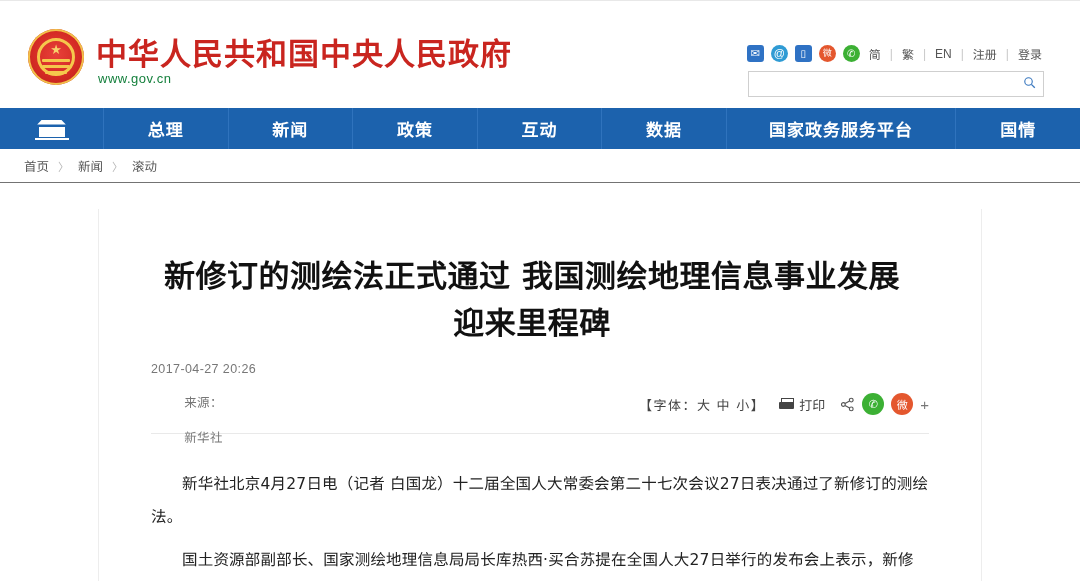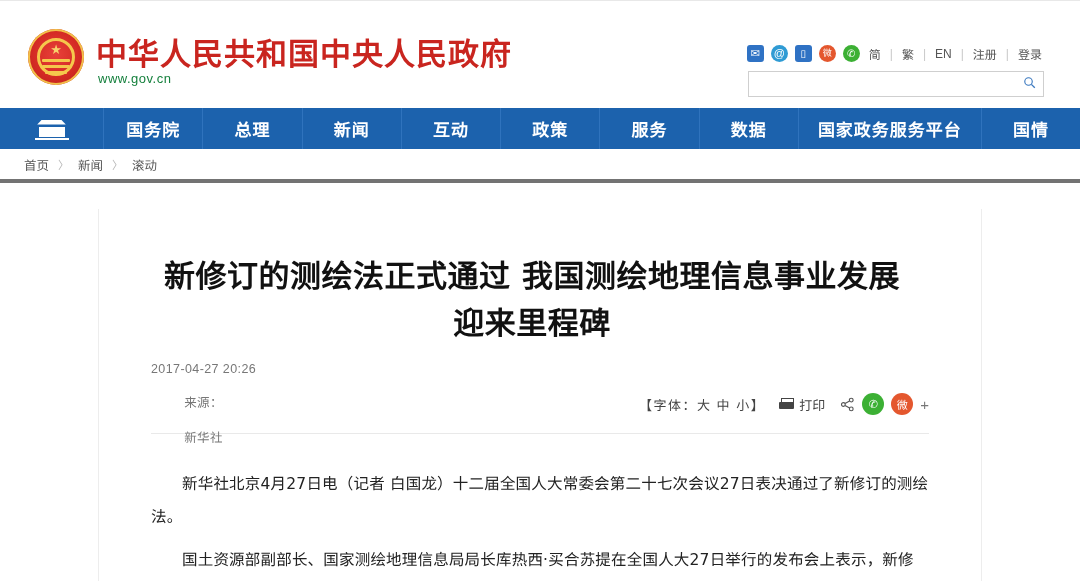--- a/index.html
+++ b/index.html
@@ -203,21 +203,21 @@
 
   
   .breadcrumb {
     width: 1080px;
     height: 34px;
     display: flex;
     align-items: center;
     padding-left: 24px;
     font-size: 12.5px;
     color: #555;
-    border-bottom: 4px solid #737373;
+    border-bottom: 1px solid #737373;
     background: #fff;
     text-align: right;
   }
   .breadcrumb a { color: #555; text-decoration: none; }
   .breadcrumb .sep { color: #b5b5b5; margin: 0 9px; font-size: 11px; }
 
   
   .article-wrap {
     width: 1080px;
     background: #fff;
@@ -368,26 +368,24 @@
 </div>
 
 <div class="nav">
   <div class="nav-home">
     <div class="gate">
       <div class="roof"></div>
       <div class="body"></div>
       <div class="base"></div>
     </div>
   </div>
-  <div class="nav-item">国务院</div>
   <div class="nav-item">总理</div>
   <div class="nav-item">新闻</div>
+  <div class="nav-item">政策</div>
   <div class="nav-item">互动</div>
-  <div class="nav-item">政策</div>
-  <div class="nav-item">服务</div>
   <div class="nav-item">数据</div>
   <div class="nav-item wide">国家政务服务平台</div>
   <div class="nav-item">国情</div>
 </div>
 
 <div class="breadcrumb">
   <a href="#">首页</a>
   <span class="sep">〉</span>
   <a href="#">新闻</a>
   <span class="sep">〉</span>

